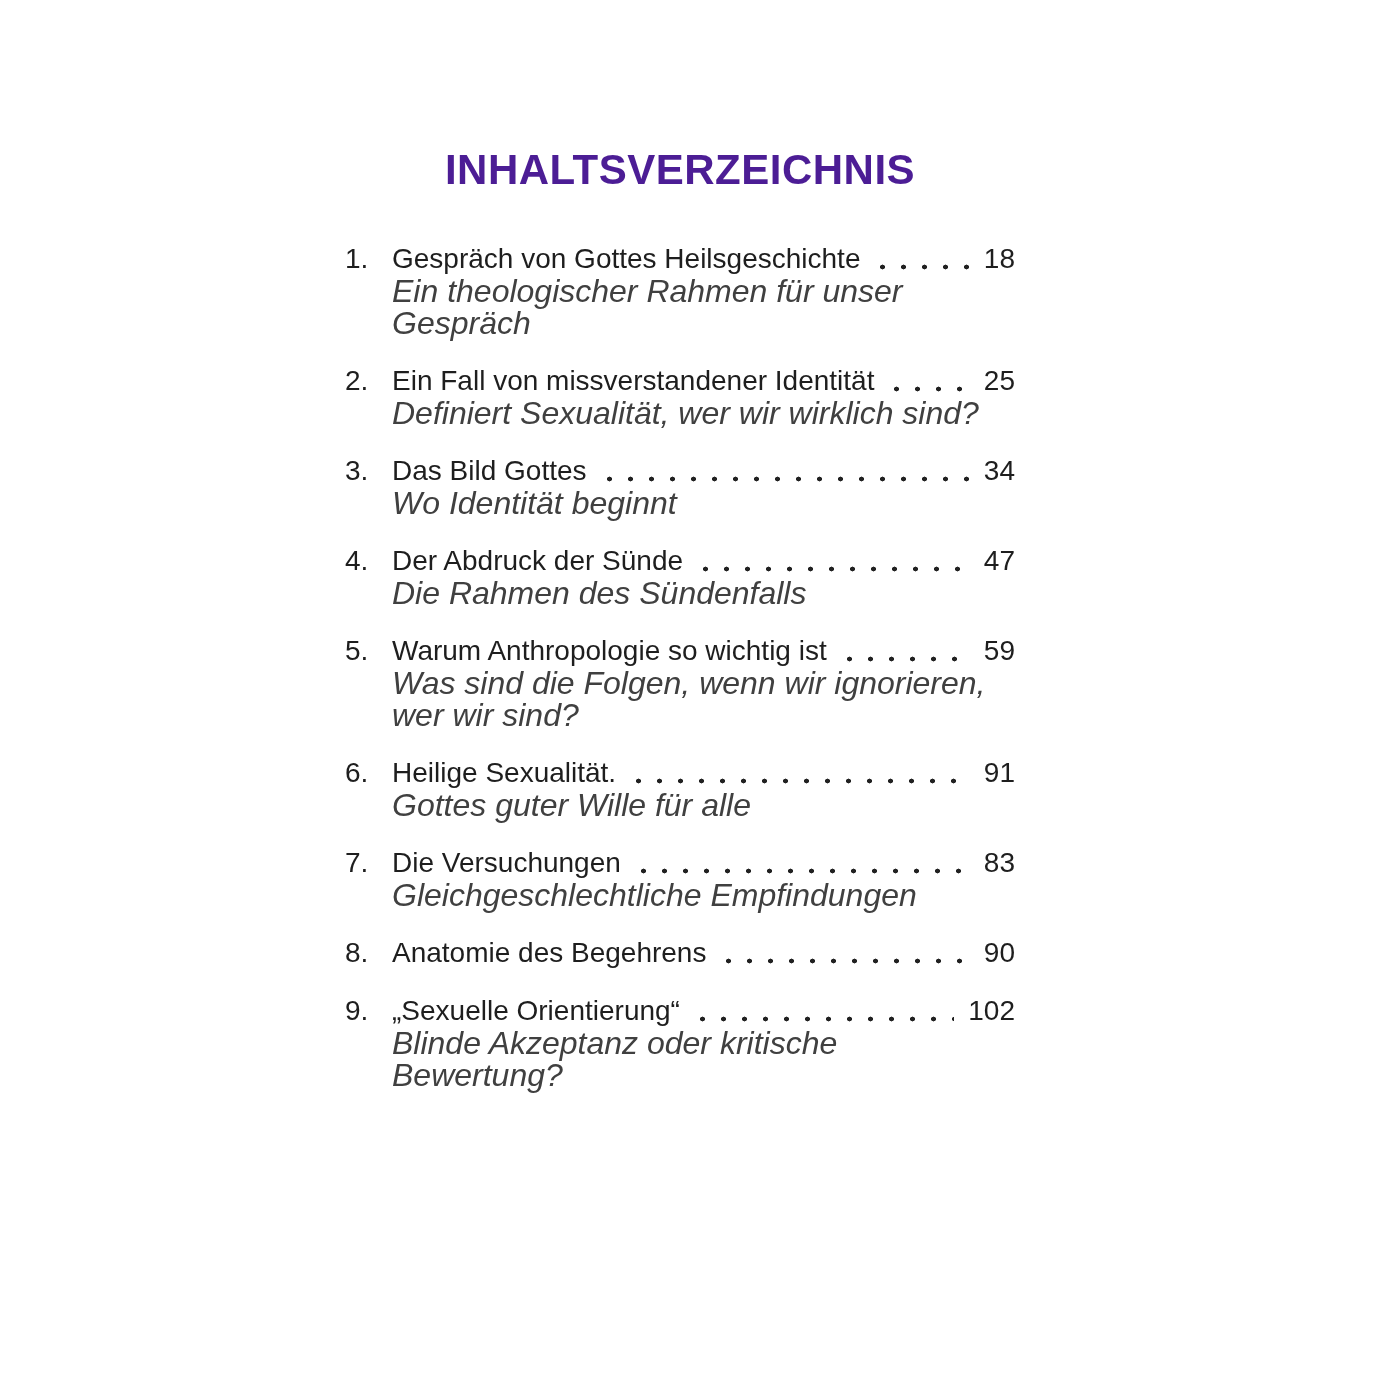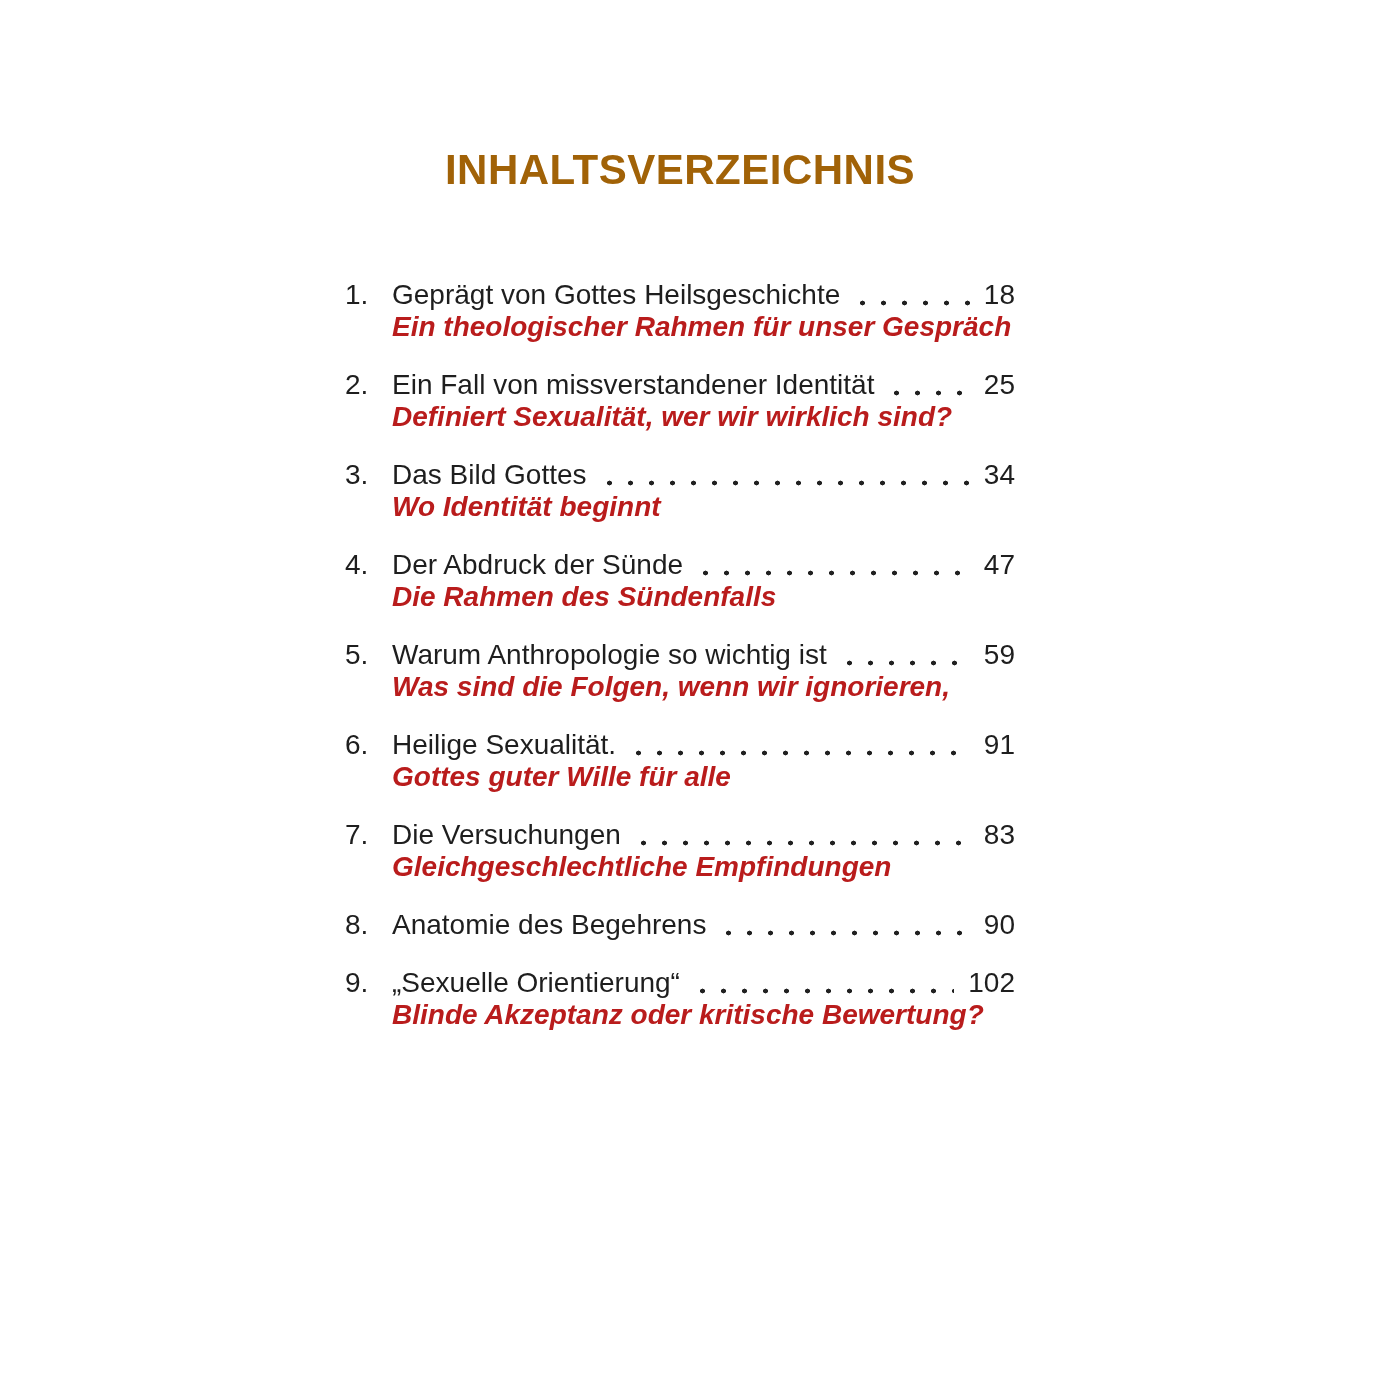--- a/index.html
+++ b/index.html
@@ -18,22 +18,22 @@
     left: 345px;
     top: 147px;
     width: 670px;
   }
   .page-title {
     font-size: 42px;
     line-height: 46px;
     font-weight: 700;
     letter-spacing: 0.5px;
     text-align: center;
-    color: #a16207;
-    margin-bottom: 86px;
+    color: #4c1d95;
+    margin-bottom: 50px;
     white-space: nowrap;
   }
   .toc-list { width: 100%; }
   .toc-entry { margin-bottom: 26px; }
   .toc-row {
     display: flex;
     font-size: 28px;
     line-height: 32px;
     color: #1e1e1e;
   }
@@ -53,38 +53,37 @@
     background-size: 21px 6px;
     background-repeat: repeat-x;
     background-position: 0 calc(100% - 5px);
   }
   .toc-page {
     flex: 0 0 auto;
     text-align: right;
   }
   .toc-subtitle {
     padding-left: 47px;
-    font-size: 28px;
+    font-size: 32px;
     line-height: 32px;
     font-style: italic;
-    color: #b91c1c;
-    font-weight: bold;
+    color: #404040;
   }
 </style>
 </head>
 <body>
 
 <div class="page">
   <h1 class="page-title">INHALTSVERZEICHNIS</h1>
   <div class="toc-list">
 
   <div class="toc-entry">
     <div class="toc-row">
       <span class="toc-num">1.</span>
-      <span class="toc-title">Geprägt von Gottes Heilsgeschichte</span>
+      <span class="toc-title">Gespräch von Gottes Heilsgeschichte</span>
       <span class="toc-dots"></span>
       <span class="toc-page">18</span>
     </div>
     <div class="toc-subtitle">
           <div class="toc-subtitle-line">Ein theologischer Rahmen für unser Gespräch</div>
         </div>
   </div>
 
   <div class="toc-entry">
     <div class="toc-row">
@@ -124,20 +123,21 @@
 
   <div class="toc-entry">
     <div class="toc-row">
       <span class="toc-num">5.</span>
       <span class="toc-title">Warum Anthropologie so wichtig ist</span>
       <span class="toc-dots"></span>
       <span class="toc-page">59</span>
     </div>
     <div class="toc-subtitle">
           <div class="toc-subtitle-line">Was sind die Folgen, wenn wir ignorieren,</div>
+          <div class="toc-subtitle-line">wer wir sind?</div>
         </div>
   </div>
 
   <div class="toc-entry">
     <div class="toc-row">
       <span class="toc-num">6.</span>
       <span class="toc-title">Heilige Sexualität.</span>
       <span class="toc-dots"></span>
       <span class="toc-page">91</span>
     </div>

